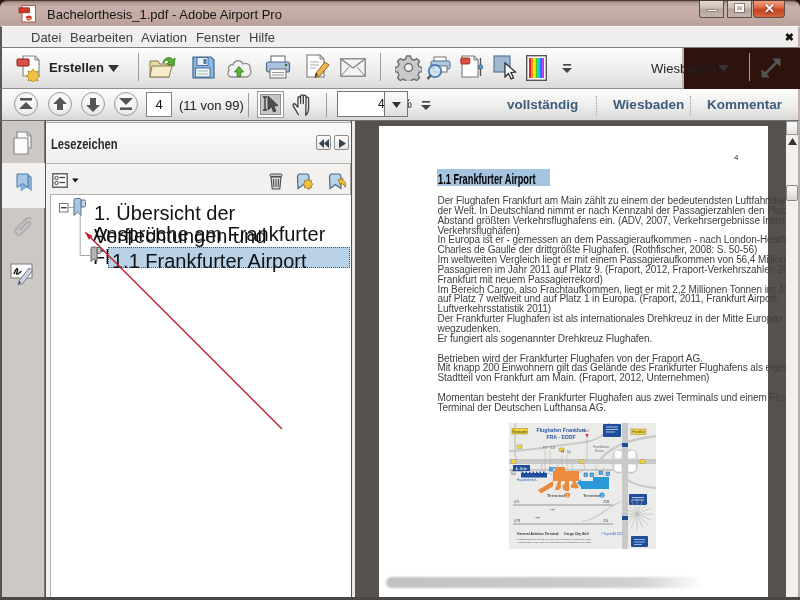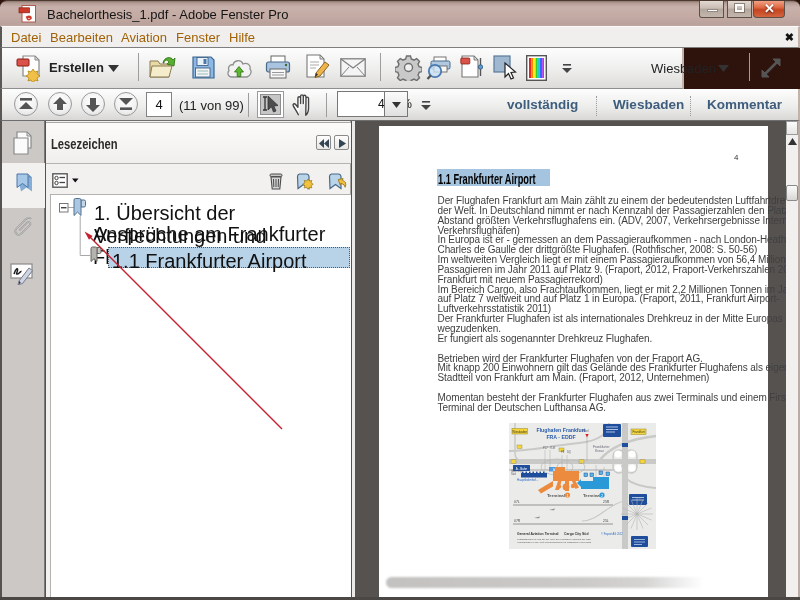--- a/index.html
+++ b/index.html
@@ -17,21 +17,21 @@
 .wbtn{top:0;height:16.5px;border:1px solid #5e5048;border-top:none;}
 #btn-min{left:699px;width:25px;background:linear-gradient(180deg,#e2d9d2 0,#c9bdb4 45%,#b3a69c 50%,#c3b7ad 100%);border-radius:0 0 0 3px;}
 #btn-max{left:727px;width:25px;background:linear-gradient(180deg,#e2d9d2 0,#c9bdb4 45%,#b3a69c 50%,#c3b7ad 100%);}
 #btn-close{left:753px;width:32px;background:linear-gradient(180deg,#f0a086 0,#e06a44 40%,#c44420 55%,#d4653e 100%);border-radius:0 0 4px 4px;}
 .glyph-min{position:absolute;left:7px;top:8px;width:11px;height:3px;background:#fdfdfd;border:1px solid rgba(60,40,30,.55);}
 .glyph-max{position:absolute;left:7px;top:3px;width:9px;height:8px;border:2px solid #fdfdfd;outline:1px solid rgba(60,40,30,.45);}
 .glyph-x{position:absolute;left:10px;top:0px;color:#fff;font-size:13px;font-weight:bold;text-shadow:0 1px 2px rgba(60,20,10,.8);}
 
 
 #menubar{left:0;top:26px;width:800px;height:22px;background:#f0efee;border-top:1px solid #fbfaf9;border-bottom:1px solid #7e7e7e;border-left:2px solid #5a5755;border-right:2px solid #c3b2aa;}
-.menu-item{position:absolute;top:3px;font-size:13px;color:#a16207;}
+.menu-item{position:absolute;top:3px;font-size:13px;color:#404040;margin-left:20px;}
 #menu-x{position:absolute;right:4px;top:4px;font-size:11px;font-weight:bold;color:#111;}
 
 
 #row1{left:0;top:48px;width:684px;height:41px;background:linear-gradient(180deg,#fdfdfd 0,#ececeb 60%,#dcdbda 100%);border-bottom:1px solid #8e8e8e;border-left:2px solid #5a5755;border-right:2px solid #c3b2aa;}
 #row2{left:0;top:89px;width:800px;height:32px;background:linear-gradient(180deg,#fdfdfd 0,#ececeb 60%,#d8d7d6 100%);border-bottom:1px solid #6e6e6e;border-left:2px solid #5a5755;border-right:2px solid #c3b2aa;}
 .vsep1{position:absolute;top:5px;width:1px;height:28px;background:#9d9d9d;}
 .vsep2{position:absolute;top:4px;width:1px;height:24px;background:#9d9d9d;}
 .dotsep{position:absolute;top:7px;width:1px;height:20px;border-left:1px dotted #9a9a9a;}
 #erstellen-text{position:absolute;left:47px;top:12px;font-size:13px;font-weight:bold;color:#222;}
 #anpassen-text{position:absolute;left:649px;top:13px;font-size:13px;color:#222;}
@@ -73,21 +73,21 @@
 </head>
 <body>
 <div id="win">
 
   <div class="abs" id="titlebar">
     <svg class="abs" style="left:18px;top:4px" width="21" height="18" viewBox="0 0 21 18">
       <rect x="4" y="0.5" width="13.5" height="16.5" fill="#fff" stroke="#b0594f" stroke-width="1"></rect>
       <rect x="1" y="2.8" width="10.5" height="5" fill="#cd3a2a" stroke="#8c1d14" stroke-width="0.7"></rect>
       <path d="M8 12.5 C9.5 10.5 13 10.8 13 12.6 C13 14.6 10 15.4 9.2 13.8 C8.6 12.6 11 11.6 13.8 13.4" fill="none" stroke="#cd3a2a" stroke-width="1.4"></path>
     </svg>
-    <div class="abs" id="title-text">Bachelorthesis_1.pdf - Adobe Fenster Pro</div>
+    <div class="abs" id="title-text">Bachelorthesis_1.pdf - Adobe Airport Pro</div>
     <div class="abs wbtn" id="btn-min">
         <div class="glyph-min"></div>
       </div>
     <div class="abs wbtn" id="btn-max">
         <div class="glyph-max"></div>
       </div>
     <div class="abs wbtn" id="btn-close">
         <div class="glyph-x">✕</div>
       </div>
   </div>

